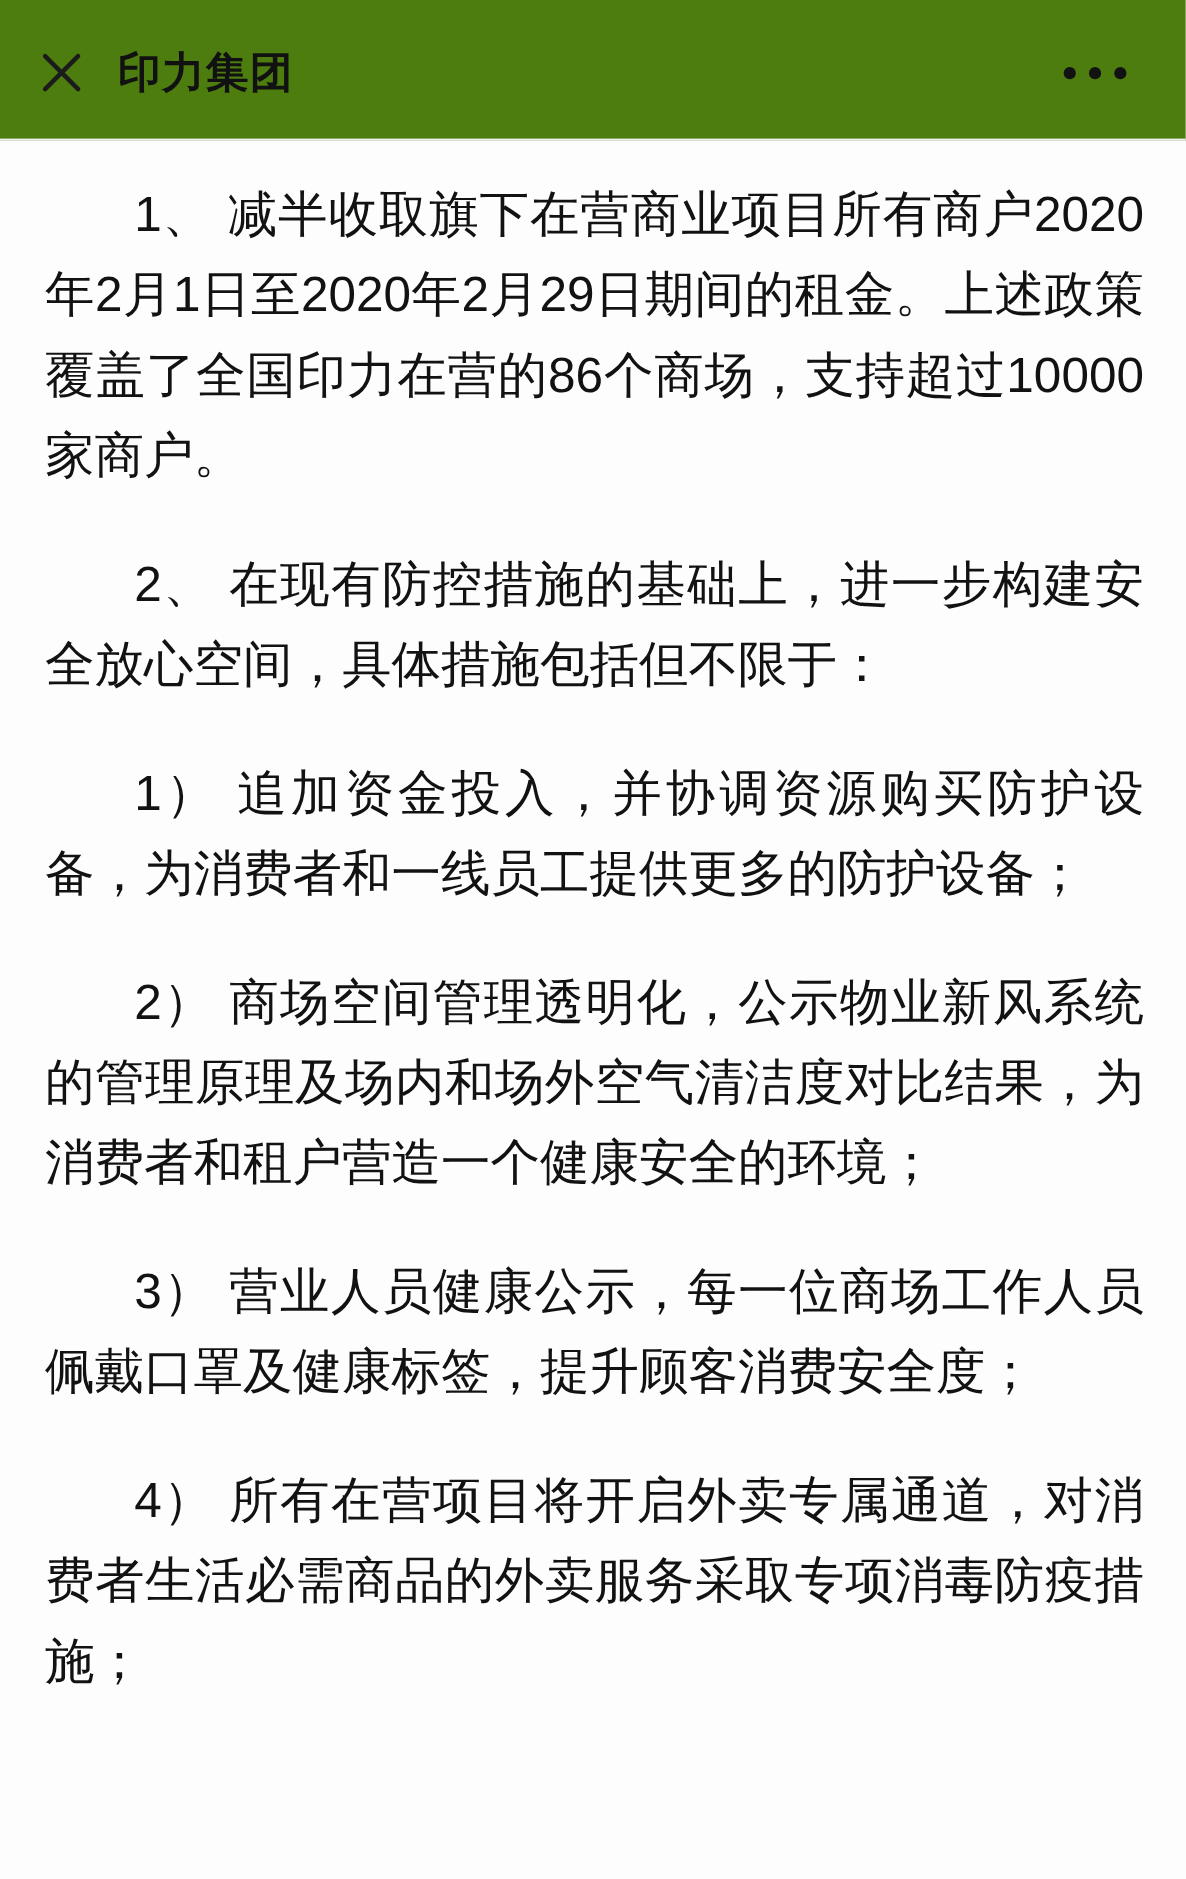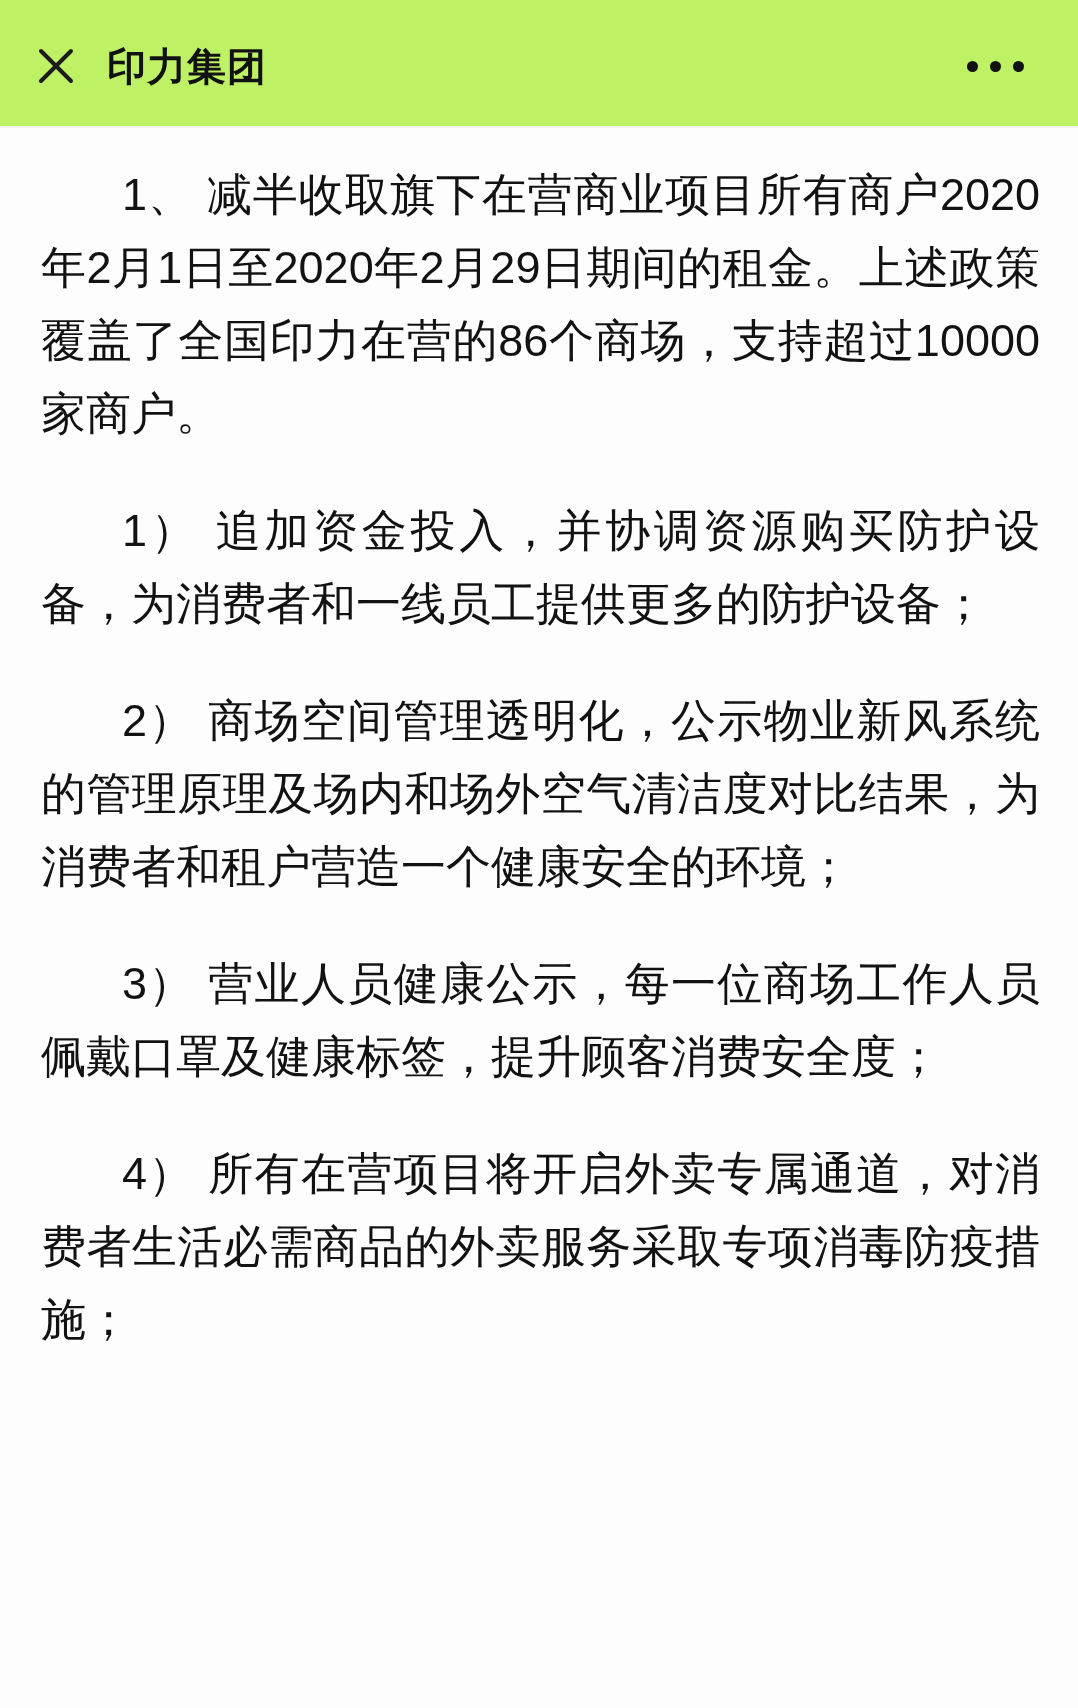--- a/index.html
+++ b/index.html
@@ -12,21 +12,21 @@
     font-family: "Liberation Sans", "DejaVu Sans", sans-serif;
     color: #141414;
   }
 
   
   .titlebar {
     height: 128px;
     display: flex;
     align-items: center;
     padding: 6px 52px 0 33px;
-    background: #bef264;
+    background: #4d7c0f;
     border-bottom: 2px solid #f1f1f1;
   }
   .close-btn {
     background: none;
     border: none;
     padding: 0;
     width: 46px;
     height: 46px;
     display: flex;
     align-items: center;
@@ -92,17 +92,18 @@
     <span style="display:flex;gap:12px;">
       <i class="dot"></i>
       <i class="dot"></i>
       <i class="dot"></i>
     </span>
   </button>
 </header>
 
 <main class="article">
   <p>1、 减半收取旗下在营商业项目所有商户2020年2月1日至2020年2月29日期间的租金。上述政策覆盖了全国印力在营的86个商场，支持超过10000家商户。</p>
+  <p>2、 在现有防控措施的基础上，进一步构建安全放心空间，具体措施包括但不限于：</p>
   <p>1） 追加资金投入，并协调资源购买防护设备，为消费者和一线员工提供更多的防护设备；</p>
   <p>2） 商场空间管理透明化，公示物业新风系统的管理原理及场内和场外空气清洁度对比结果，为消费者和租户营造一个健康安全的环境；</p>
   <p>3） 营业人员健康公示，每一位商场工作人员佩戴口罩及健康标签，提升顾客消费安全度；</p>
   <p>4） 所有在营项目将开启外卖专属通道，对消费者生活必需商品的外卖服务采取专项消毒防疫措施；</p>
 </main>
 
 </body></html>

